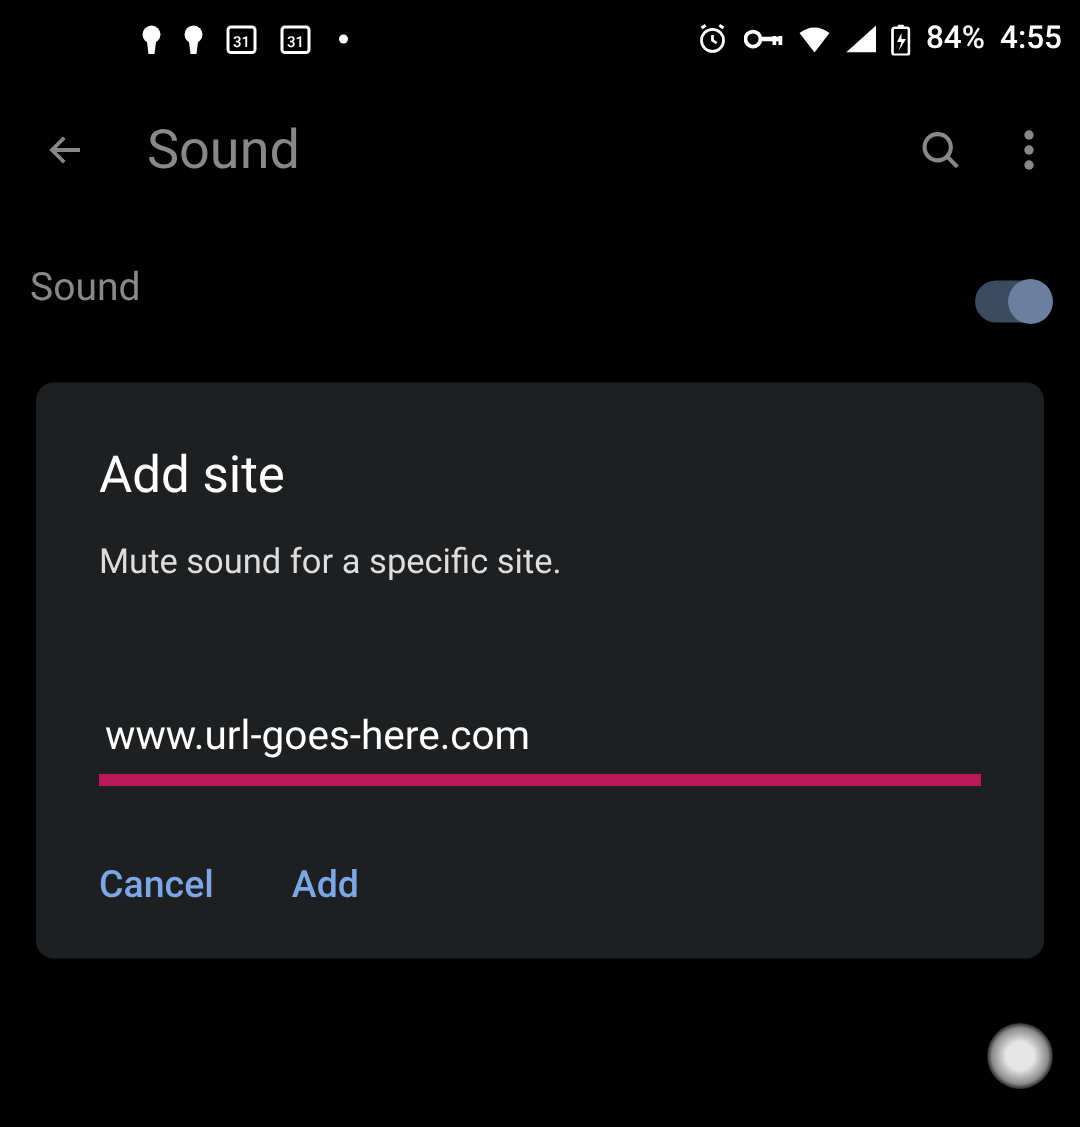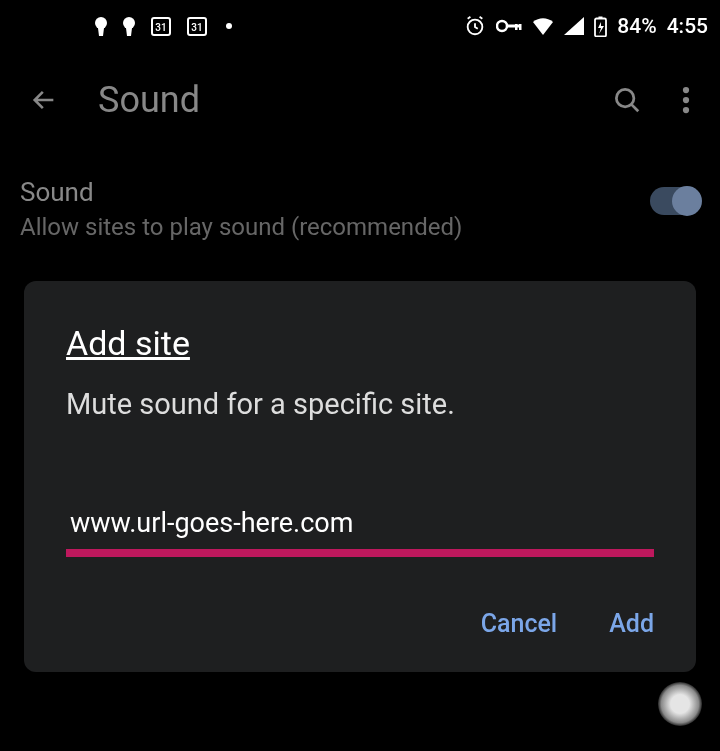--- a/index.html
+++ b/index.html
@@ -113,45 +113,44 @@
     .dialog {
       background: #1e1f20;
       border-radius: 12px;
       margin: 20px 24px;
       padding: 42px 42px 34px;
     }
     .dialog-title {
       font-size: 34px;
       font-weight: 400;
       margin-bottom: 24px;
-      text-decoration: underline;
     }
     .dialog-subtitle {
-      font-size: 29px;
+      font-size: 23px;
       color: #ddd;
       margin-bottom: 80px;
     }
     .input-label {
       font-size: 22px;
       color: #888;
       margin-bottom: 18px;
     }
     .url-input {
       width: 100%;
       background: transparent;
       border: none;
       border-bottom: 8px solid #be185d;
       color: #fff;
       font-size: 27px;
       padding: 6px 4px 10px;
       outline: none;
     }
     .dialog-actions {
       display: flex;
-      justify-content: flex-end;
+      justify-content: flex-start;
       gap: 52px;
       margin-top: 52px;
     }
     .dialog-btn {
       background: none;
       border: none;
       color: #7ba6e8;
       font-size: 25px;
       font-weight: 500;
       cursor: pointer;
@@ -258,21 +257,20 @@
           <circle cx="3" cy="12" r="2.5"></circle>
           <circle cx="3" cy="20" r="2.5"></circle>
         </svg>
     </span>
   </div>
 </div>
 
 <div class="setting-row">
   <div class="setting-text">
     <div class="setting-title">Sound</div>
-    <div class="setting-subtitle">Allow sites to play sound (recommended)</div>
   </div>
   <div class="toggle"></div>
 </div>
 
 <div class="dialog">
   <div class="dialog-title">Add site</div>
   <div class="dialog-subtitle">Mute sound for a specific site.</div>
   <input type="text" class="url-input" value="www.url-goes-here.com" style="">
   <div class="dialog-actions">
     <button class="dialog-btn">Cancel</button>

